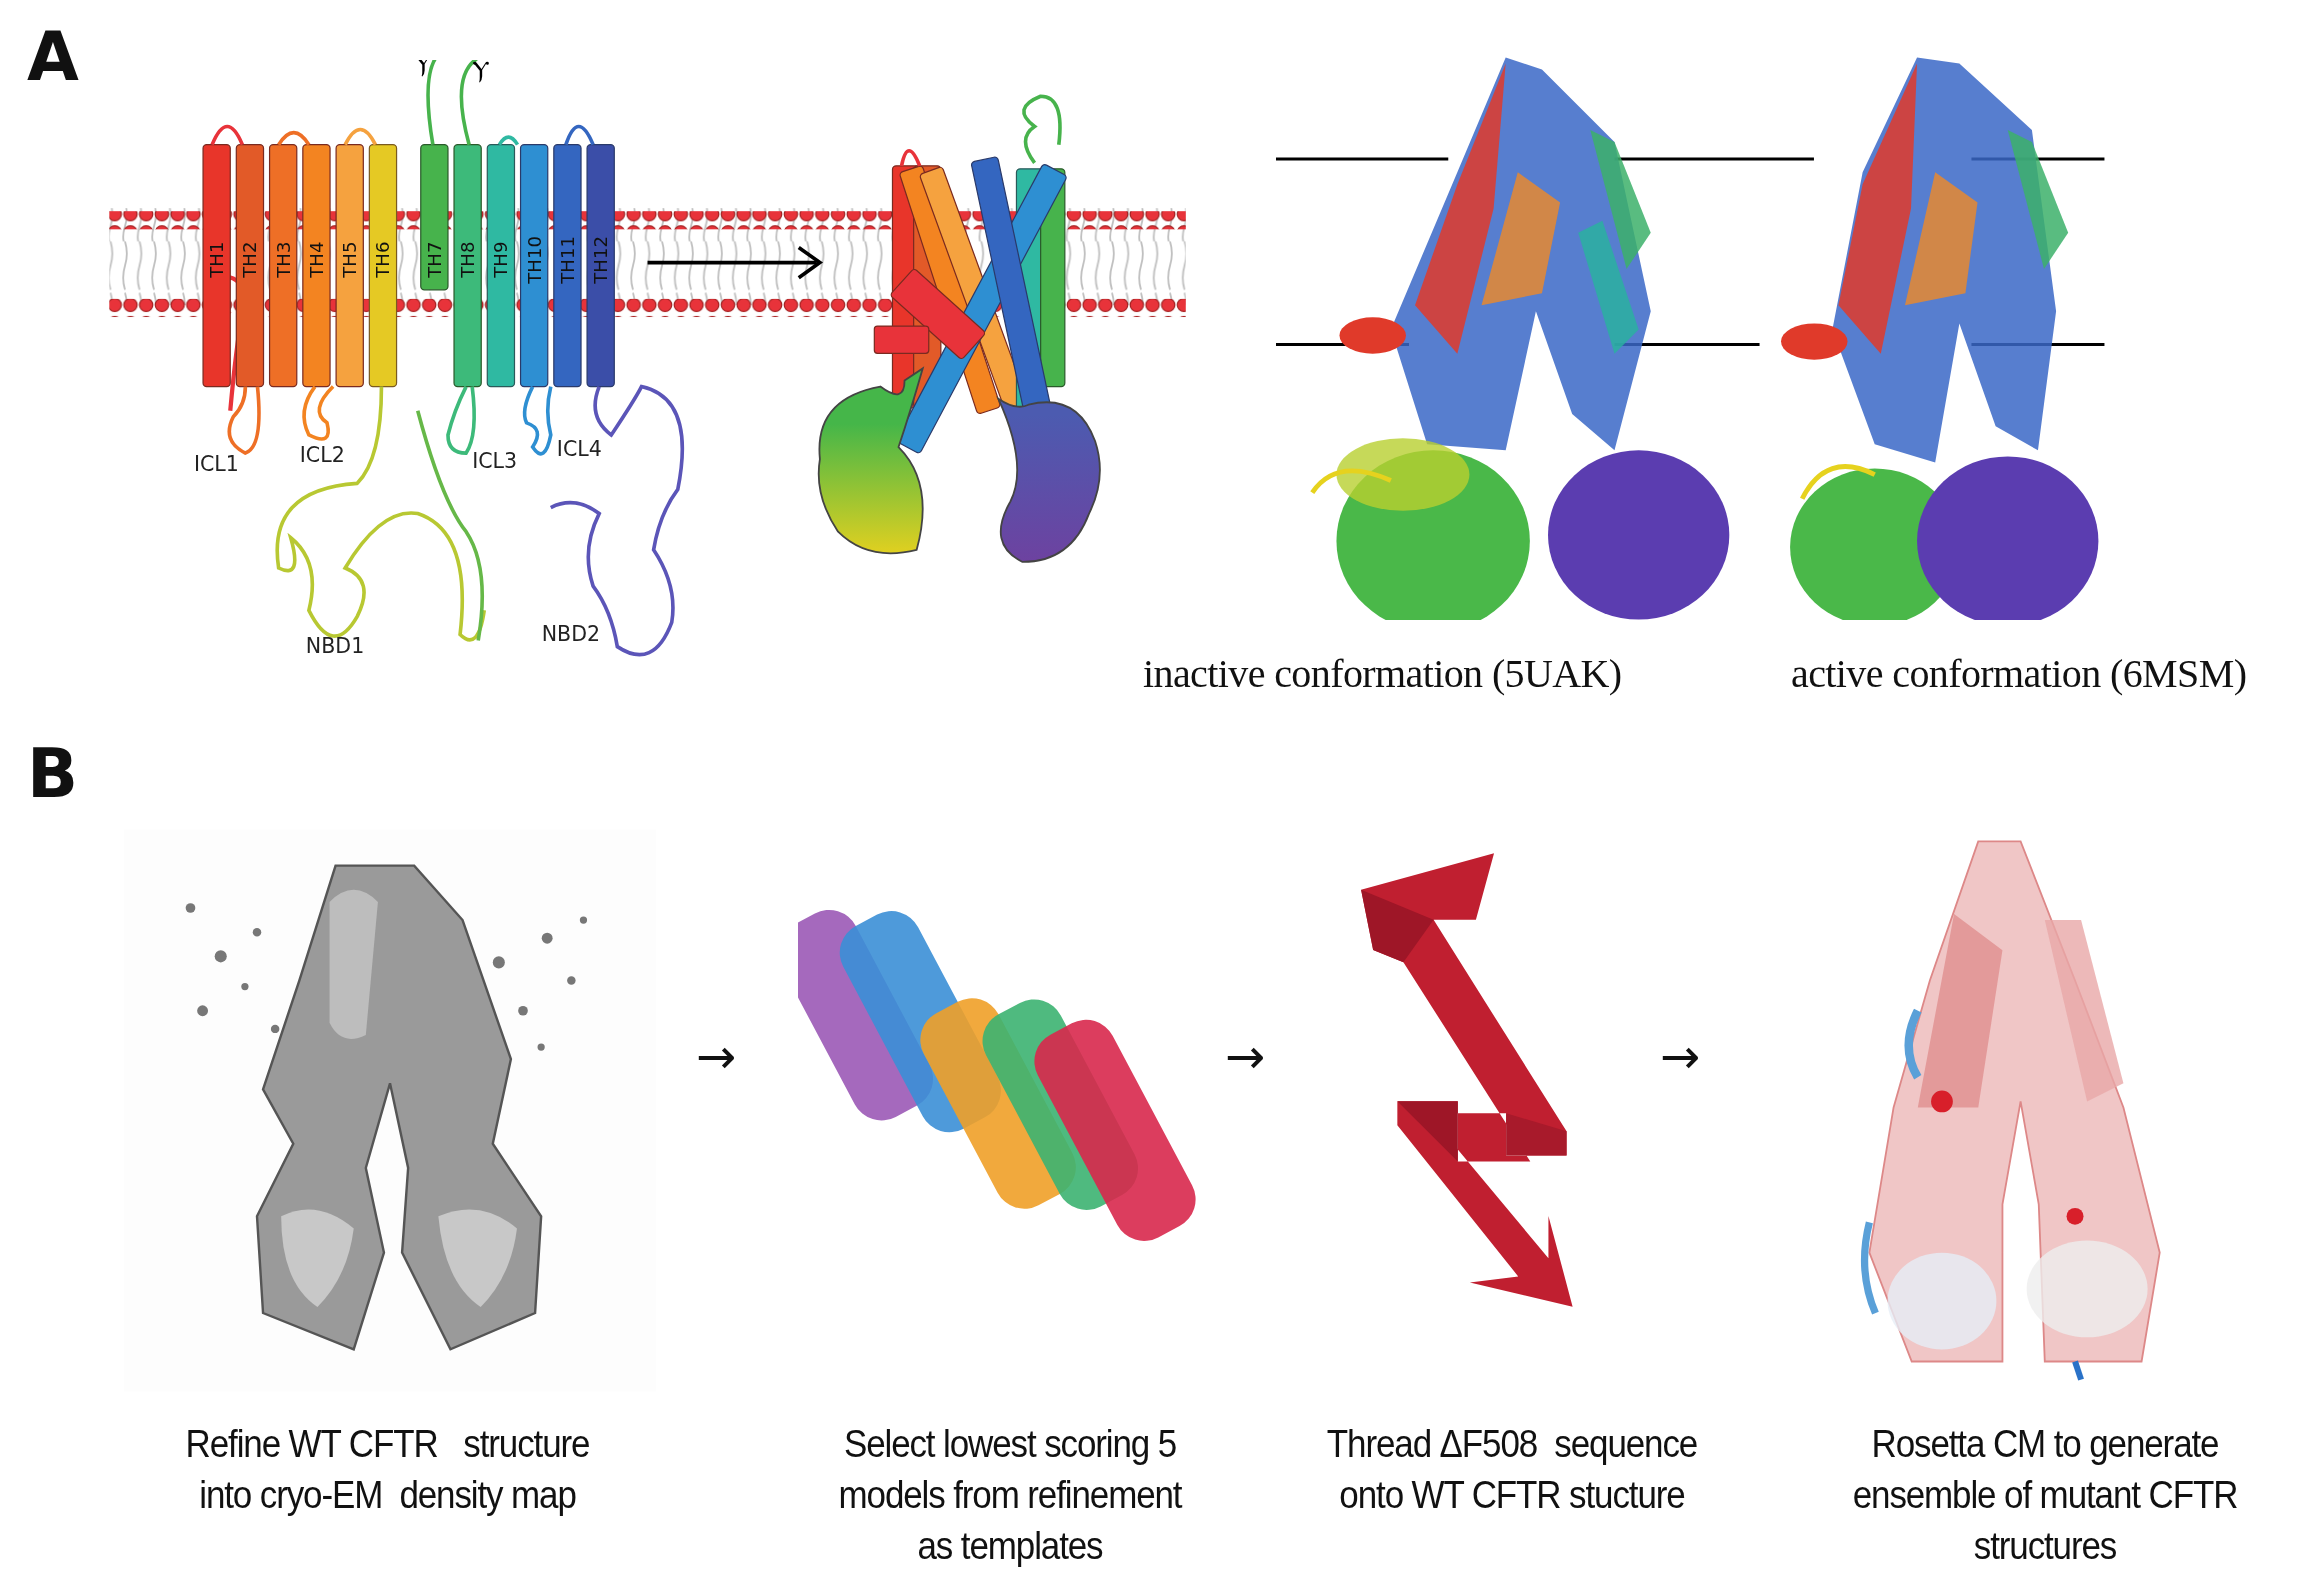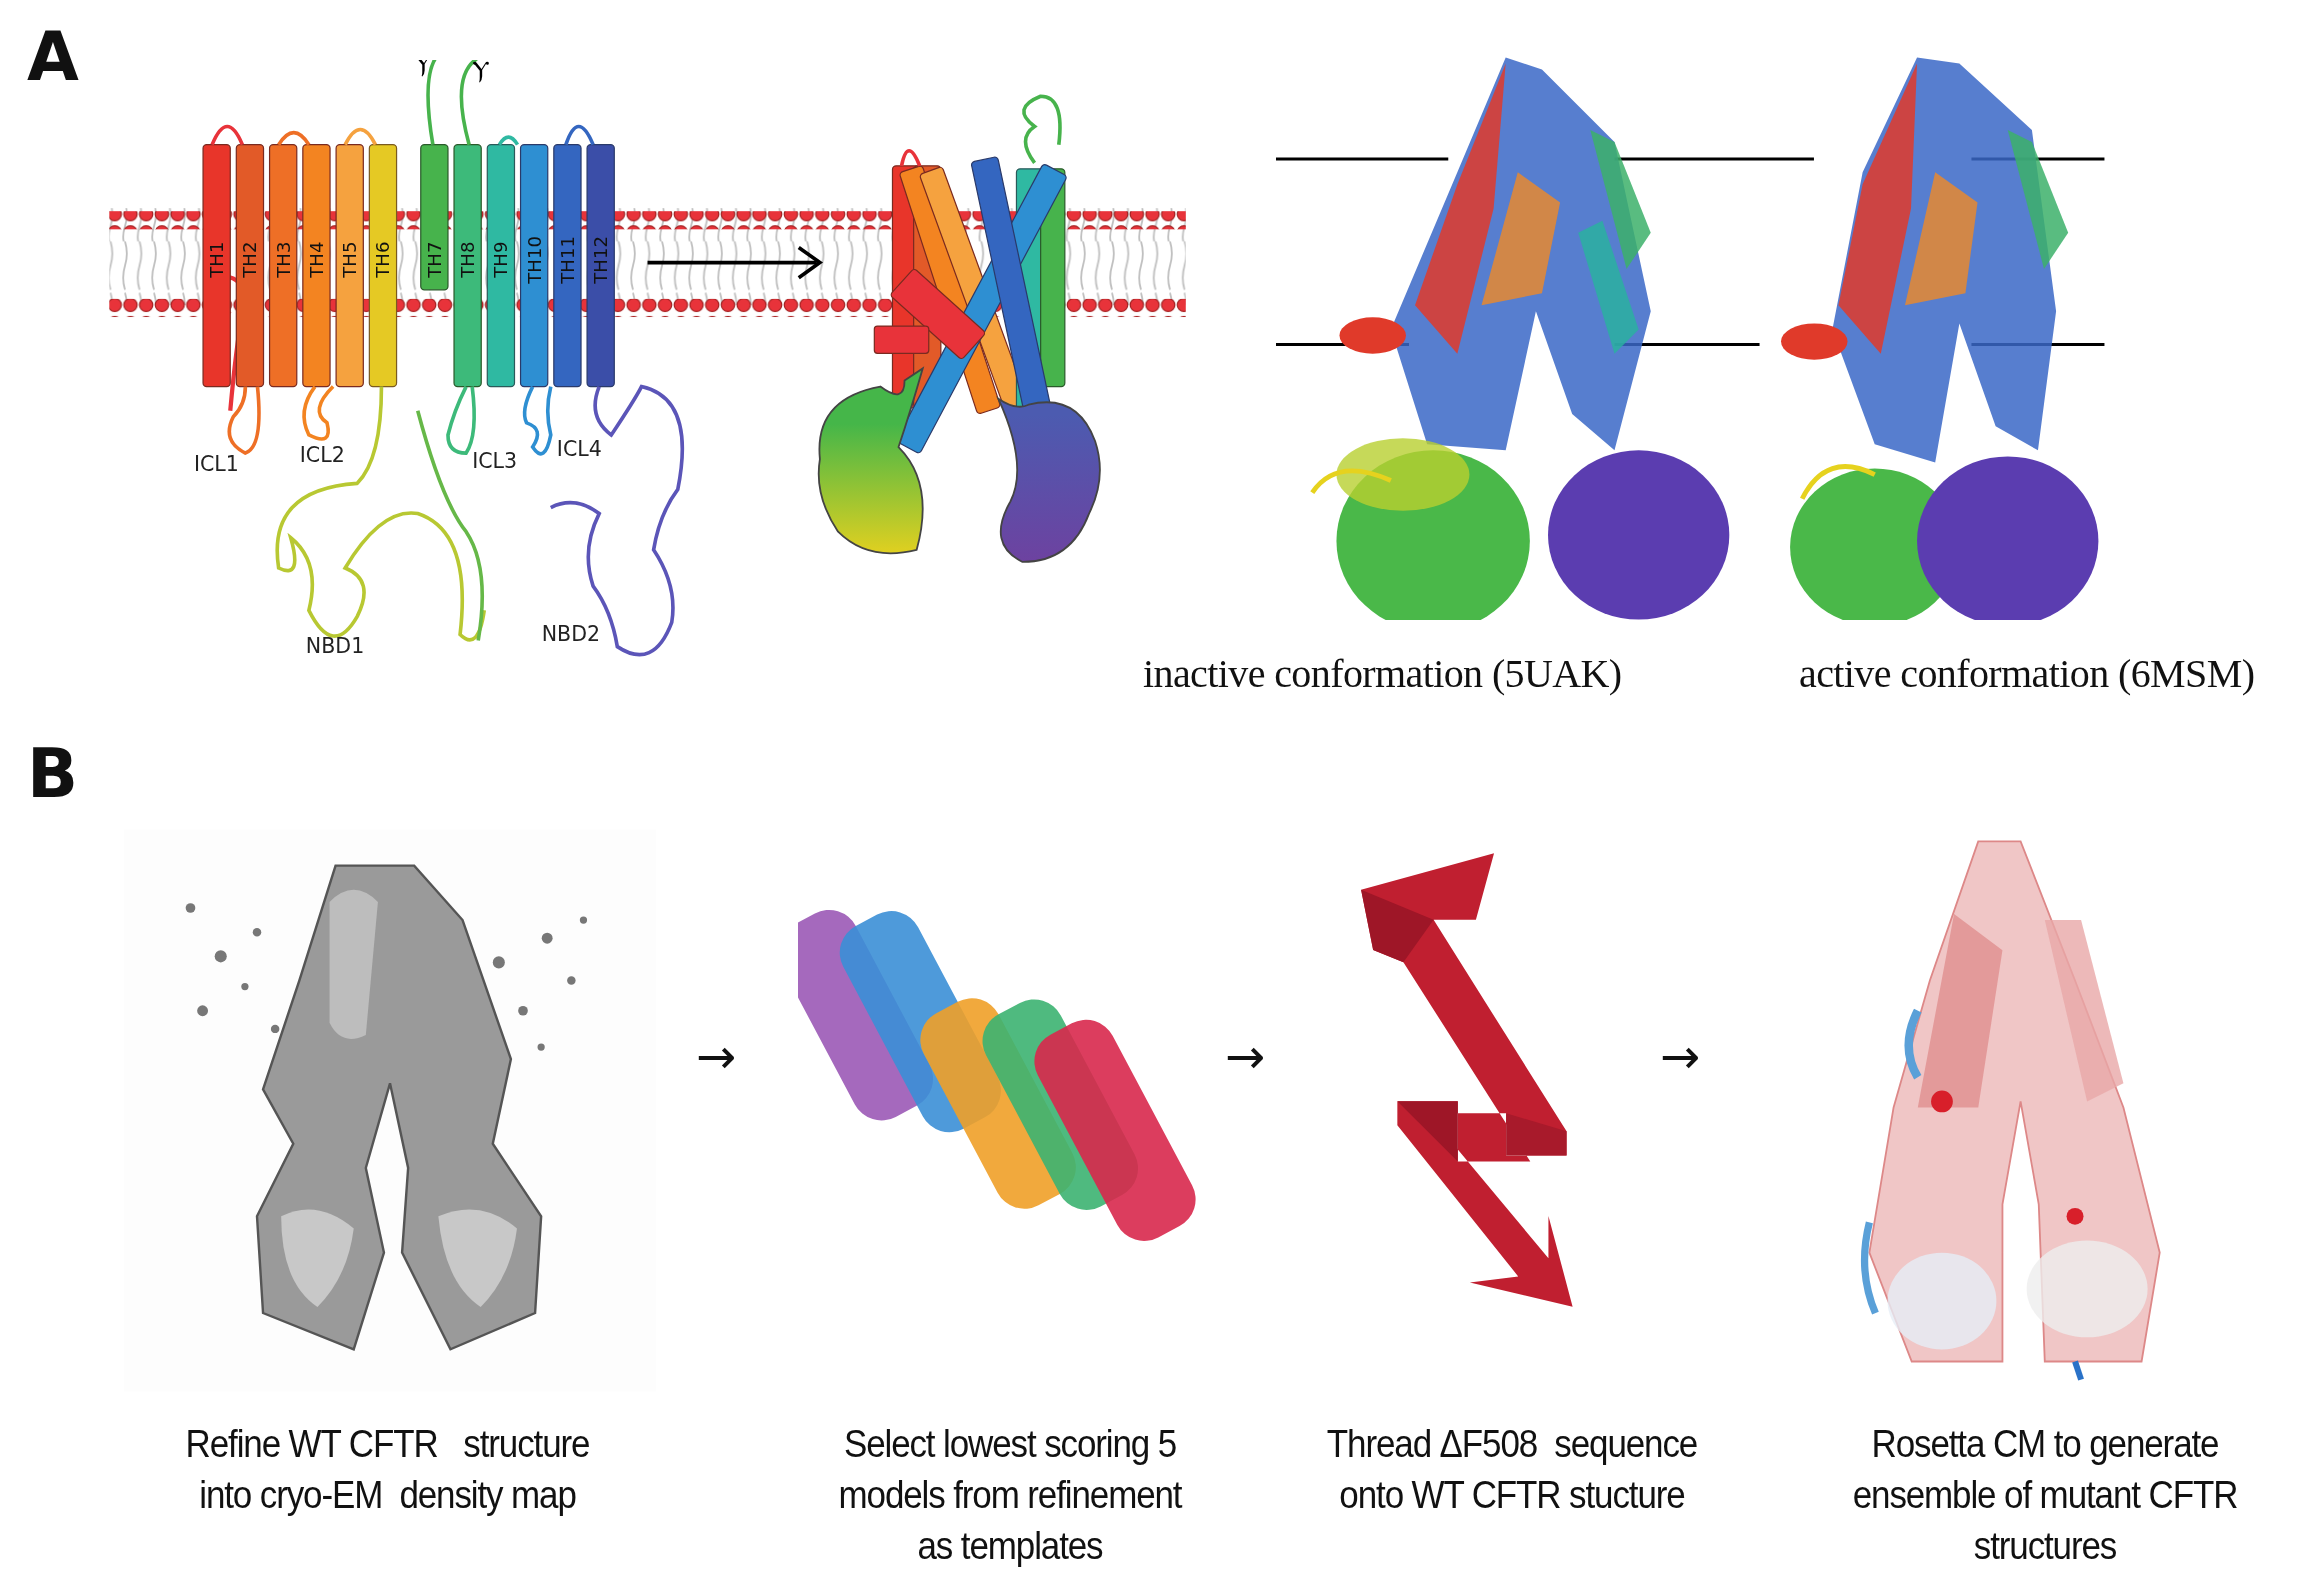--- a/index.html
+++ b/index.html
@@ -144,21 +144,21 @@
   <path d="M230 20 L140 220 L100 420 L170 500 L220 260z" fill="#e03a2a" opacity="0.85"></path>
   <path d="M260 200 L210 420 L310 400 L330 250z" fill="#f08a25" opacity="0.8"></path>
   <path d="M380 130 L440 360 L480 300 L420 150z" fill="#3cb06a" opacity="0.85"></path>
   <ellipse cx="60" cy="480" rx="55" ry="30" fill="#e03a2a"></ellipse>
   <ellipse cx="160" cy="820" rx="140" ry="130" fill="#4ab849"></ellipse>
   <ellipse cx="380" cy="810" rx="150" ry="140" fill="#5b3db0"></ellipse>
   <path d="M40 740 q40 -80 120 -40" stroke="#e6d21e" stroke-width="8" fill="none"></path>
 </svg>
 
 <div class="abs conf-caption" style="left:1143px;top:650px;">inactive conformation (5UAK)</div>
-<div class="abs conf-caption" style="left:1791px;top:650px;margin-left:8px;">active conformation (6MSM)</div>
+<div class="abs conf-caption" style="left:1791px;top:650px;">active conformation (6MSM)</div>
 
 <div class="abs panel-letter" style="left:27px;top:741px;">B</div>
 
 <svg class="abs" style="left:124px;top:829px;" width="532" height="563" viewBox="0 0 880 930">
   <rect x="0" y="0" width="880" height="930" fill="#fdfdfd"></rect>
   <g fill="#777">
     <circle cx="110" cy="130" r="8"></circle>
       <circle cx="160" cy="210" r="10"></circle>
       <circle cx="220" cy="170" r="7"></circle>
       <circle cx="130" cy="300" r="9"></circle>

